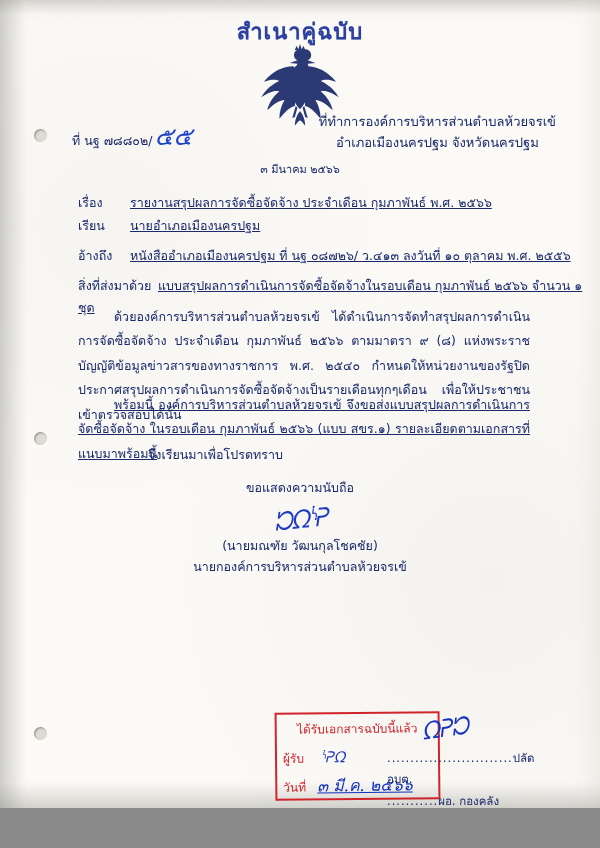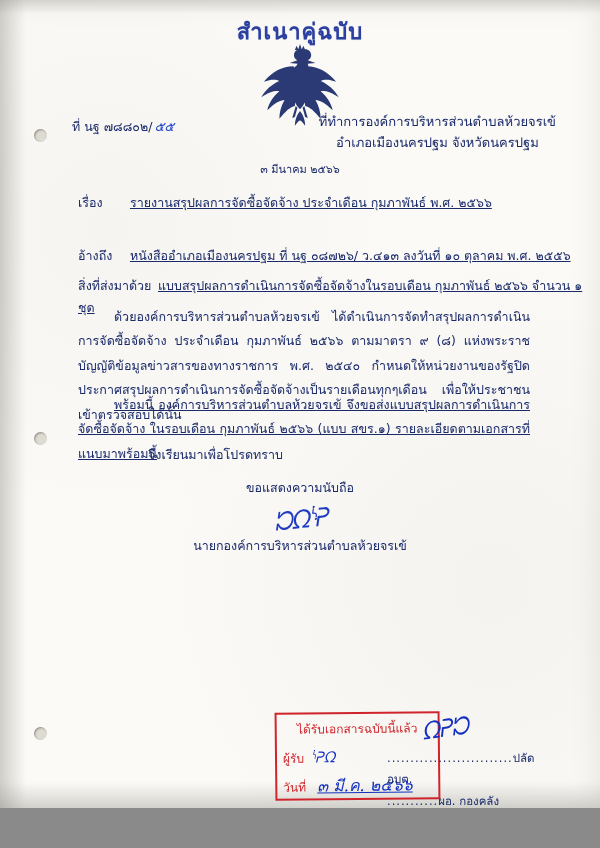--- a/index.html
+++ b/index.html
@@ -82,21 +82,21 @@
     opacity: 0.92;
   }
   .doc-no {
     position: absolute;
     top: 116px;
     left: 72px;
     font-size: 12.5px;
   }
   .doc-no .handwrite {
     color: #1f44c8;
-    font-size: 13px;
+    font-size: 25px;
     font-family: "DejaVu Serif", serif;
     font-style: italic;
     margin-left: 2px;
   }
   .org-block {
     position: absolute;
     top: 112px;
     right: 44px;
     text-align: center;
     font-size: 13px;
@@ -199,21 +199,21 @@
     text-align: center;
     display: block;
     margin-bottom: 2px;
   }
   .stamp .row { display: block; }
   .stamp .ink {
     color: #1431c0;
     font-family: "DejaVu Serif", serif;
     font-style: italic;
     font-size: 15px;
-    margin-left: 6px;
+    margin-left: 16px;
   }
   .stamp .ink-date {
     color: #1431c0;
     font-family: "DejaVu Serif", serif;
     font-style: italic;
     font-size: 16px;
     margin-left: 11px;
     text-decoration: underline;
   }
 
@@ -304,38 +304,42 @@
     <div>ที่ทำการองค์การบริหารส่วนตำบลห้วยจรเข้</div>
     <div>อำเภอเมืองนครปฐม จังหวัดนครปฐม</div>
   </div>
 
   <div class="date-line thai">๓ มีนาคม ๒๕๖๖</div>
 
   <div class="field f-subject thai">
     <span class="label">เรื่อง</span><span>รายงานสรุปผลการจัดซื้อจัดจ้าง ประจำเดือน กุมภาพันธ์ พ.ศ. ๒๕๖๖</span>
   </div>
 
+  <div class="field f-to thai">
+    <span class="label">เรียน</span><span>นายอำเภอเมืองนครปฐม</span>
+  </div>
 
   <div class="field f-ref thai">
     <span class="label">อ้างถึง</span><span>หนังสืออำเภอเมืองนครปฐม ที่ นฐ ๐๘๗๒๖/ ว.๔๑๓ ลงวันที่ ๑๐ ตุลาคม พ.ศ. ๒๕๕๖</span>
   </div>
 
   <div class="field f-attach thai">
     <span class="label">สิ่งที่ส่งมาด้วย</span><span>แบบสรุปผลการดำเนินการจัดซื้อจัดจ้างในรอบเดือน กุมภาพันธ์ ๒๕๖๖ จำนวน ๑ ชุด</span>
   </div>
 
   <div class="body-para p1 thai">ด้วยองค์การบริหารส่วนตำบลห้วยจรเข้ ได้ดำเนินการจัดทำสรุปผลการดำเนินการจัดซื้อจัดจ้าง ประจำเดือน กุมภาพันธ์ ๒๕๖๖ ตามมาตรา ๙ (๘) แห่งพระราชบัญญัติข้อมูลข่าวสารของทางราชการ พ.ศ. ๒๕๔๐ กำหนดให้หน่วยงานของรัฐปิดประกาศสรุปผลการดำเนินการจัดซื้อจัดจ้างเป็นรายเดือนทุกๆเดือน เพื่อให้ประชาชนเข้าตรวจสอบได้นั้น</div>
   <div class="body-para p2 thai">พร้อมนี้ องค์การบริหารส่วนตำบลห้วยจรเข้ จึงขอส่งแบบสรุปผลการดำเนินการจัดซื้อจัดจ้าง ในรอบเดือน กุมภาพันธ์ ๒๕๖๖ (แบบ สขร.๑) รายละเอียดตามเอกสารที่แนบมาพร้อมนี้</div>
   <div class="body-para p3 thai">จึงเรียนมาเพื่อโปรดทราบ</div>
 
   <div class="closing thai">ขอแสดงความนับถือ</div>
 
   <div class="signature-main">ᘰᘯᔋᕈ</div>
 
   <div class="sig-name thai">
+    <div>(นายมณฑัย  วัฒนกุลโชคชัย)</div>
     <div>นายกองค์การบริหารส่วนตำบลห้วยจรเข้</div>
   </div>
 
 
   <div class="stamp thai">
     <span class="stamp-title">ได้รับเอกสารฉบับนี้แล้ว</span>
     <span class="row">
       <span>ผู้รับ</span><span class="ink">ᔋᕈᘯ</span>
     </span>
     <span class="row">

